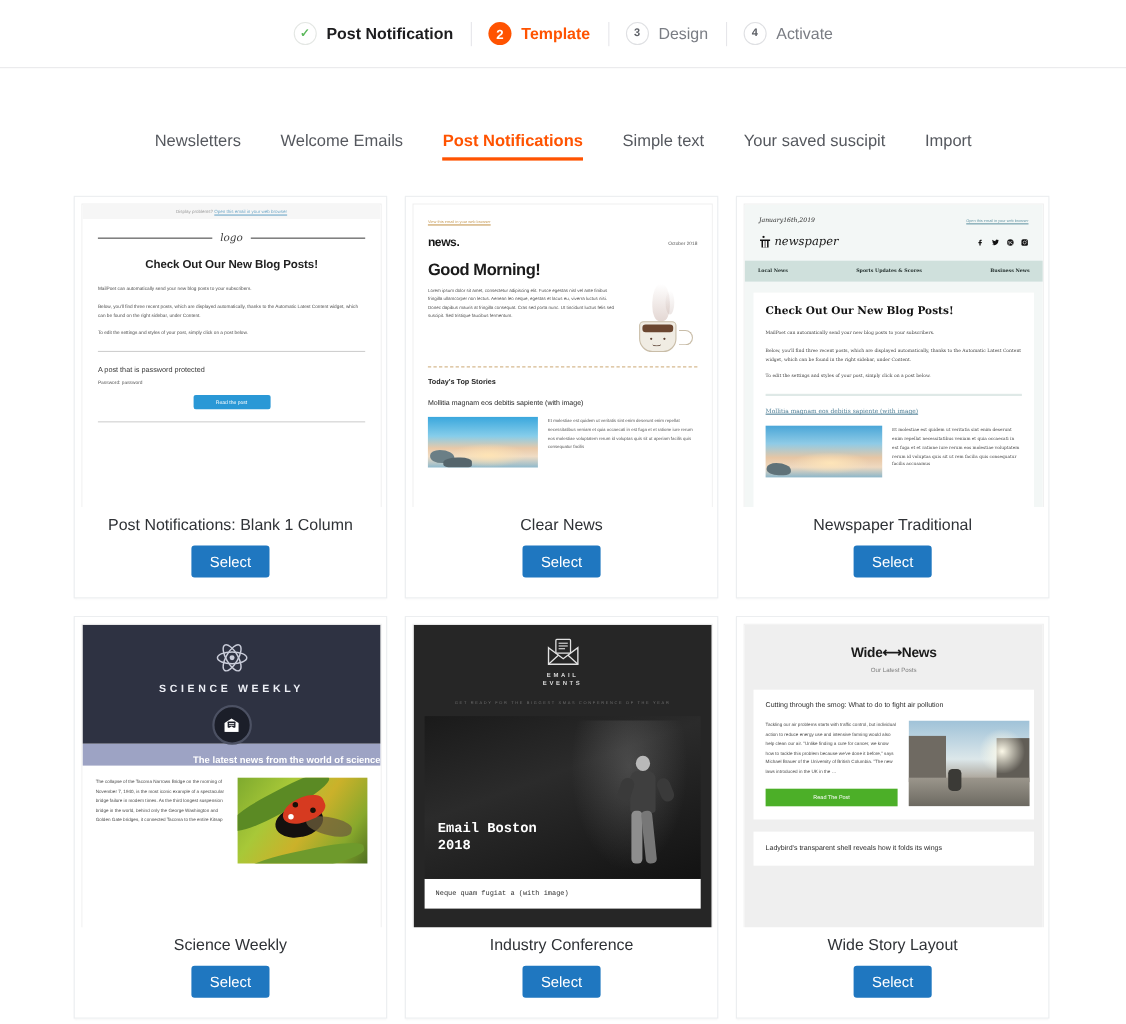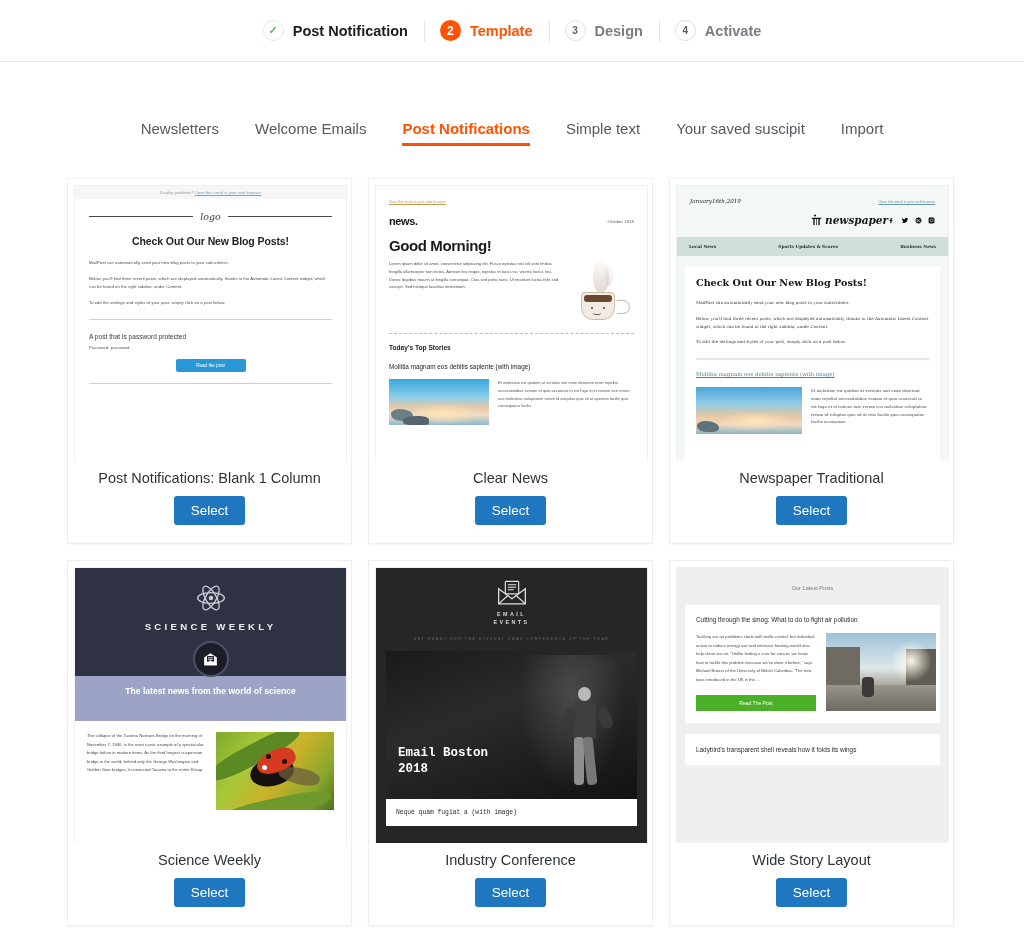--- a/index.html
+++ b/index.html
@@ -32,21 +32,21 @@
     display: flex; align-items: center; justify-content: center;
     font-size: 11px; font-weight: bold;
     margin-right: 9px; flex: none;
   }
   .step-bullet.done { border: 1px solid #e4e7e4; background: #fff; color: #5cb85c; font-size: 11px; }
   .step-bullet.active { background: #ff5301; color: #fff; font-size: 12px; }
   .step-bullet.todo { border: 1px solid #dfe0e3; background: #fff; color: #5c5f66; font-size: 10px; }
   .step-label { font-size: 14.5px; white-space: nowrap; }
   .step-label.done { color: #1d1d1f; font-weight: bold; }
   .step-label.active { color: #ff5301; font-weight: bold; }
-  .step-label.todo { color: #7a7d84; font-weight: bold; }
+  .step-label.todo { color: #7a7d84; font-weight: normal; }
 
   
   .tabbar {
     margin-top: 58px;
     display: flex; align-items: flex-start; justify-content: center;
     gap: 36px;
   }
   .tab {
     font-size: 15px; color: #55585e; padding-bottom: 9px;
     cursor: pointer; white-space: nowrap; position: relative;
@@ -199,21 +199,21 @@
     position: absolute; left: 14px; bottom: 0px; width: 26px; height: 9px;
     background: #55656c; border-radius: 50% 40% 20% 30%;
   }
   .t2-body2 { flex: 1; font-size: 4.0px; color: #555; line-height: 1.95; }
 
   
   .t3 { background: #f3f7f6; height: 100%; }
   .t3-top { display: flex; justify-content: space-between; align-items: baseline; padding: 12px 13px 0 13px; }
   .t3-date { font-family: "DejaVu Serif", serif; font-size: 5.6px; font-style: italic; color: #2a2a2a; }
   .t3-browser { font-size: 3.5px; color: #6a9aa8; text-decoration: underline; }
-  .t3-brandrow { display: flex; justify-content: flex-end; align-items: center; padding: 10px 13px 11px 13px; font-weight: bold; }
+  .t3-brandrow { display: flex; justify-content: space-between; align-items: center; padding: 10px 13px 11px 13px; }
   .t3-brand { display: flex; align-items: center; gap: 3px; }
   .t3-brand .mark { width: 11px; height: 12px; }
   .t3-brandtxt { font-family: "DejaVu Serif", serif; font-style: italic; font-size: 10.5px; color: #151515; }
   .t3-social { display: flex; gap: 6px; align-items: center; }
   .t3-social svg { display: block; }
   .t3-nav {
     background: #cfe0dc; display: flex; justify-content: space-between;
     padding: 7px 12px; font-family: "DejaVu Serif", serif;
     font-size: 4.3px; font-weight: bold; color: #1e2a28;
   }
@@ -246,22 +246,22 @@
     letter-spacing: 3.3px; font-weight: bold;
   }
   .t4-badge {
     position: absolute; left: 50%; transform: translateX(-50%);
     bottom: -1px; width: 36px; height: 36px; border-radius: 50%;
     background: #1b1e29; border: 2px solid #4c5163;
     display: flex; align-items: center; justify-content: center;
   }
   .t4-banner {
     background: #9da3c4; color: #ffffff;
-    text-align: center; font-size: 8.6px; font-weight: bold;
-    padding: 10px 0 25px 0;
+    text-align: right; font-size: 8.6px; font-weight: bold;
+    padding: 10px 0 0 0;
   }
   .t4-art { padding: 11px 12px 0 12px; }
   .t4-h1 { font-size: 9.4px; color: #2b2b2b; line-height: 1.55; margin-bottom: 10px; }
   .t4-row { display: flex; gap: 10px; }
   .t4-txt { flex: 1; font-size: 4.2px; color: #4a4a4a; line-height: 2.05; }
   .t4-img {
     width: 118px; height: 78px; flex: none; overflow: hidden; position: relative;
     background: linear-gradient(125deg, #7eaa2e 0%, #a8c838 30%, #cbb12a 55%, #88a82c 80%, #4f7020 100%);
   }
   .t4-img .leaf {
@@ -645,20 +645,23 @@
     <div class="card-foot">
       <div class="card-title">Industry Conference</div>
       <button class="select-btn">Select</button>
     </div>
   </div>
 
   <div class="card">
     <div class="thumb-wrap">
       <div class="thumb">
         <div class="t6">
+          <div class="t6-brand">
+            <span>Wide</span><span>⟷</span><span>News</span>
+          </div>
           <div class="t6-sub">Our Latest Posts</div>
           <div class="t6-card">
             <div class="t6-h1">Cutting through the smog: What to do to fight air pollution</div>
             <div class="t6-row">
               <div style="flex:1;">
                 <div class="t6-txt">Tackling our air problems starts with traffic control, but individual action to reduce energy use and intensive farming would also help clean our air. "Unlike finding a cure for cancer, we know how to tackle this problem because we've done it before," says Michael Brauer of the University of British Columbia. "The new laws introduced in the UK in the …</div>
                 <div class="t6-btn">Read The Post</div>
               </div>
               <div class="t6-img">
                 <div class="sky"></div>

